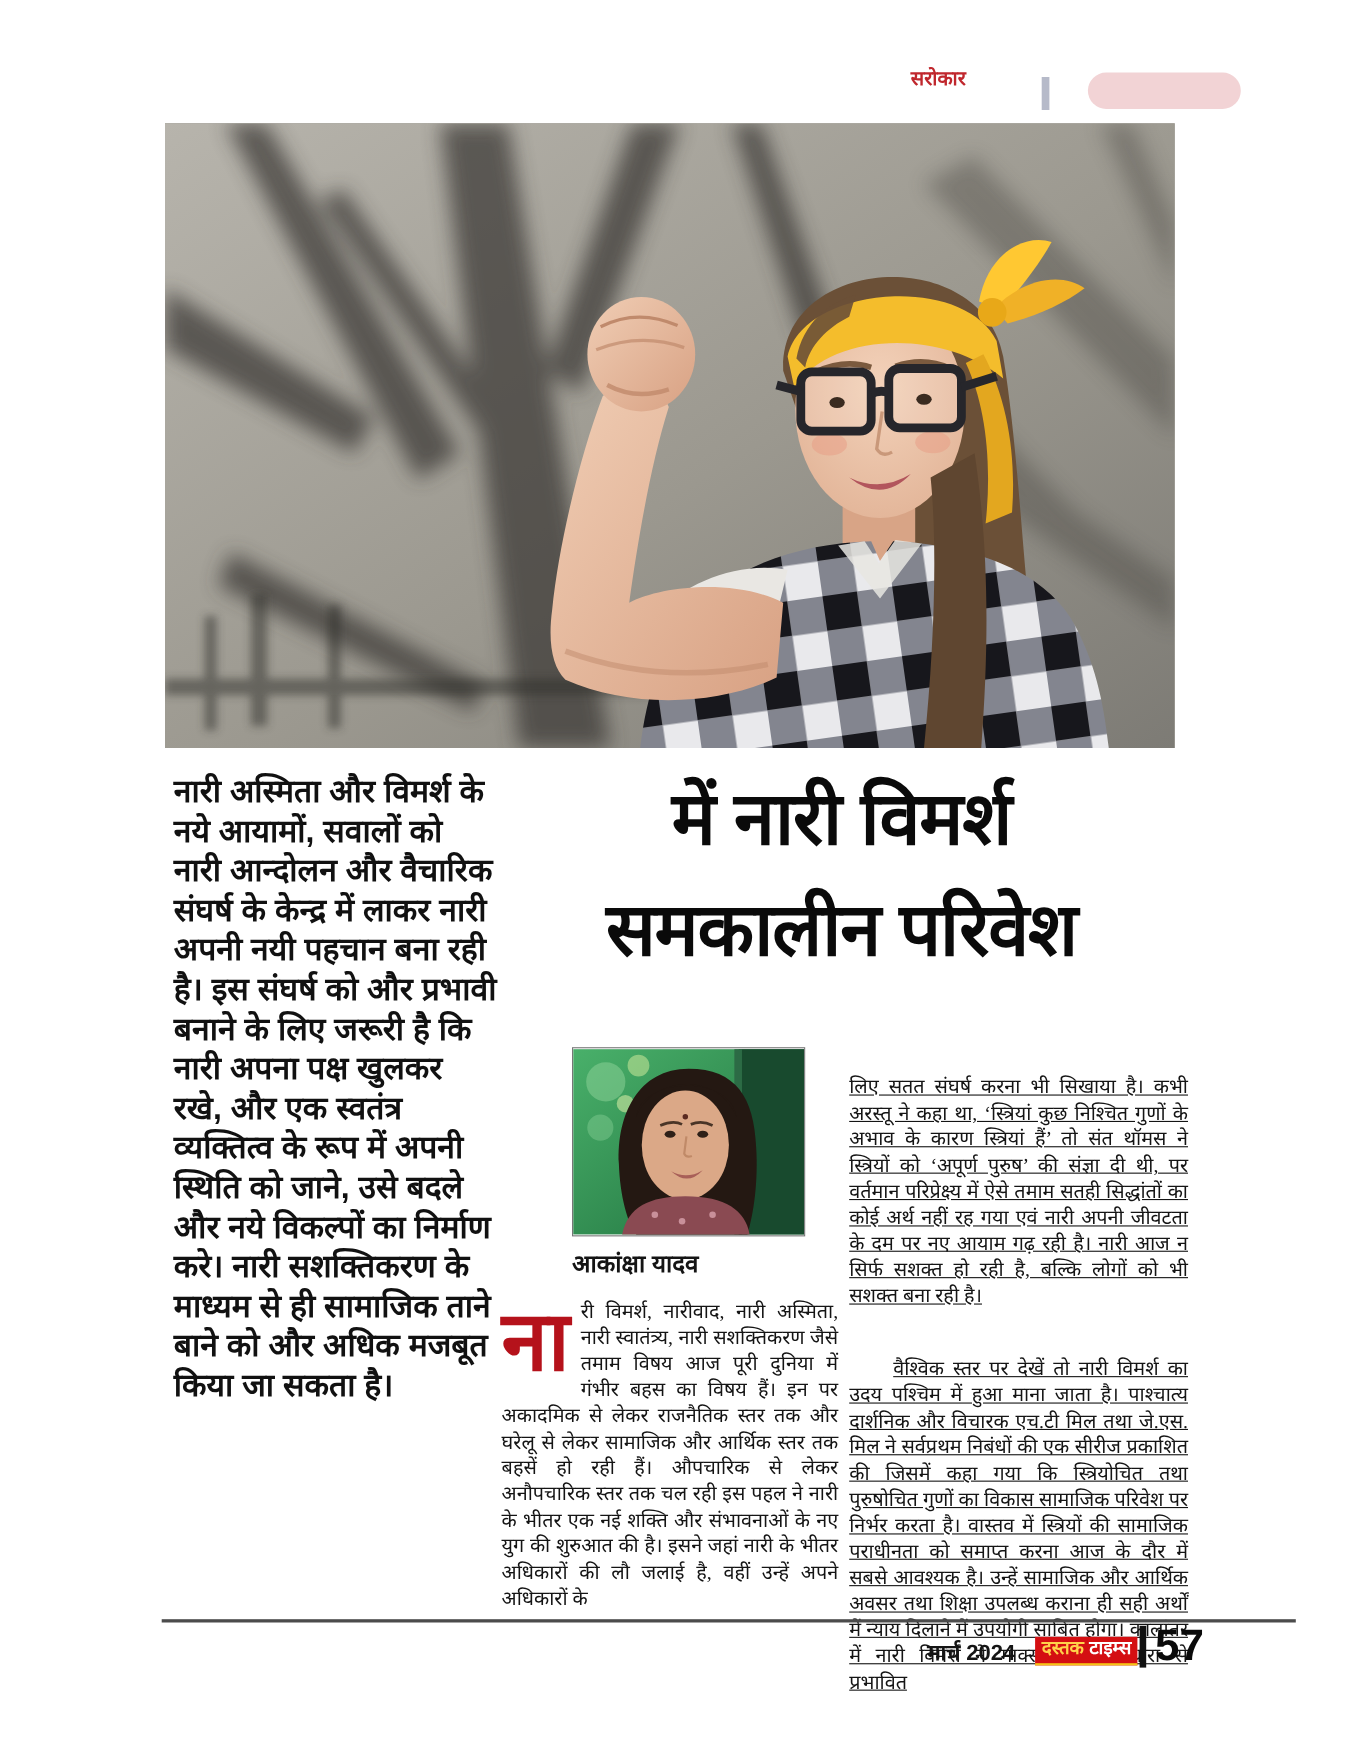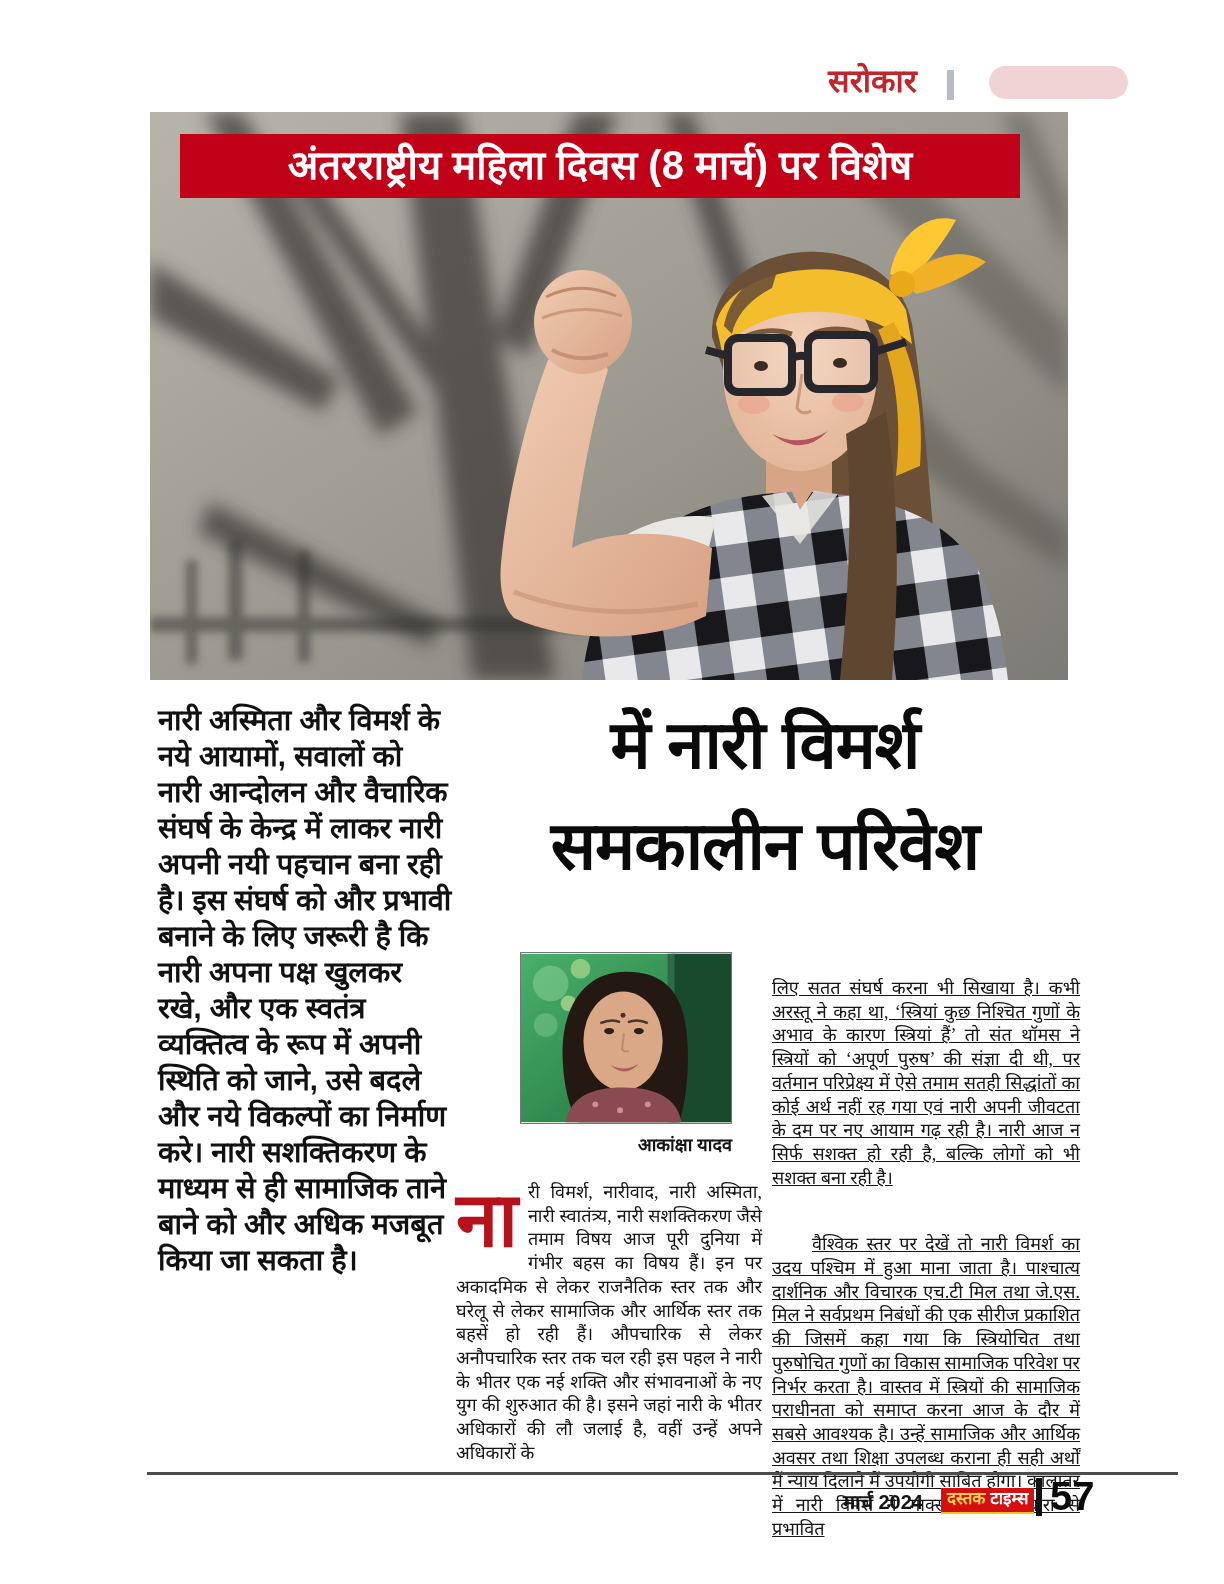--- a/index.html
+++ b/index.html
@@ -1,42 +1,42 @@
 <!DOCTYPE html>
 <html><head>
 <meta charset="utf-8">
 <style>
   html,body { margin:0; padding:0; background:#ffffff; }
   .page { position:relative; width:1224px; height:1584px; background:#ffffff; overflow:hidden;
           font-family:"Liberation Sans", sans-serif; color:#141414; }
 
   
-  .section-label { position:absolute; left:828px; top:58px; font-size:32px; font-weight:700; color:#c0272d;text-align:right; }
+  .section-label { position:absolute; left:828px; top:58px; font-size:18px; font-weight:700; color:#c0272d;text-align:right; }
   .header-divider { position:absolute; left:947px; top:70px; width:7px; height:30px; background:#b6bac9; }
   .header-pill { position:absolute; left:989px; top:66px; width:139px; height:33px; border-radius:17px; background:#f2d3d5; }
 
   
   .hero { position:absolute; left:150px; top:112px; width:918px; height:568px; overflow:hidden; background:#9b988f; }
   .hero svg { position:absolute; left:0; top:0; }
   .hero-banner { position:absolute; left:30px; top:22px; width:840px; height:64px; background:#c00118;
                  color:#ffffff; font-size:40px; font-weight:700; text-align:center; line-height:62px; }
 
   
   .pull-quote { position:absolute; left:158px; top:702px; width:294px; font-size:29px; line-height:36px;
                 font-weight:700; color:#111111; }
 
   
   .headline { position:absolute; left:448px; top:694px; width:634px; text-align:center; font-weight:800;
               color:#0a0a0a; font-size:67px; line-height:101px; letter-spacing:-1px; }
 
   
   .author-photo { position:absolute; left:520px; top:952px; width:212px; height:172px;
                   border:1px solid #777; box-sizing:border-box; overflow:hidden; }
-  .author-name { position:absolute; left:520px; top:1132px; width:212px; text-align:right;
-                 font-size:18px; font-weight:700; }
+  .author-name { position:absolute; left:520px; top:1132px; width:212px; text-align:left;
+                 font-size:22px; font-weight:700; }
 
   
   .body-col { position:absolute; font-family:"Liberation Serif", serif; font-size:18px; line-height:23.7px;
               text-align:justify; color:#141414; }
   .body-col p { margin:0; }
   .col1 { left:456px; top:1181px; width:306px; }
   .col2 { left:772px; top:977px; width:308px;text-decoration:underline; }
   .col2 .para2 { text-indent:40px;margin-top:43px; }
   .dropcap { float:left; font-family:"Liberation Sans", sans-serif; font-size:76px; line-height:62px;
              padding:8px 10px 2px 0; font-weight:700; color:#b5121b; }
@@ -142,21 +142,20 @@
           <rect x="578" y="226" width="64" height="54" rx="10"></rect>
           <rect x="658" y="223" width="66" height="54" rx="10"></rect>
           <path d="M642,246 Q650,242 658,245" fill="none"></path>
           <path d="M578,244 L556,238" fill="none"></path>
           <path d="M724,240 L756,230" fill="none"></path>
         </g>
         <ellipse cx="611" cy="254" rx="7" ry="5" fill="#3a2b20"></ellipse>
         <ellipse cx="690" cy="251" rx="7" ry="5" fill="#3a2b20"></ellipse>
       </g>
     </svg>
-    <div class="hero-banner">अंतरराष्ट्रीय महिला दिवस (8 मार्च) पर विशेष</div>
   </div>
 
   <div class="pull-quote">नारी अस्मिता और विमर्श के नये आयामों, सवालों को नारी आन्दोलन और वैचारिक संघर्ष के केन्द्र में लाकर नारी अपनी नयी पहचान बना रही है। इस संघर्ष को और प्रभावी बनाने के लिए जरूरी है कि नारी अपना पक्ष खुलकर रखे, और एक स्वतंत्र व्यक्तित्व के रूप में अपनी स्थिति को जाने, उसे बदले और नये विकल्पों का निर्माण करे। नारी सशक्तिकरण के माध्यम से ही सामाजिक ताने बाने को और अधिक मजबूत किया जा सकता है।</div>
 
   <div class="headline">
     <div>में नारी विमर्श</div>
     <div>समकालीन परिवेश</div>
   </div>
 
   <div class="author-photo">

